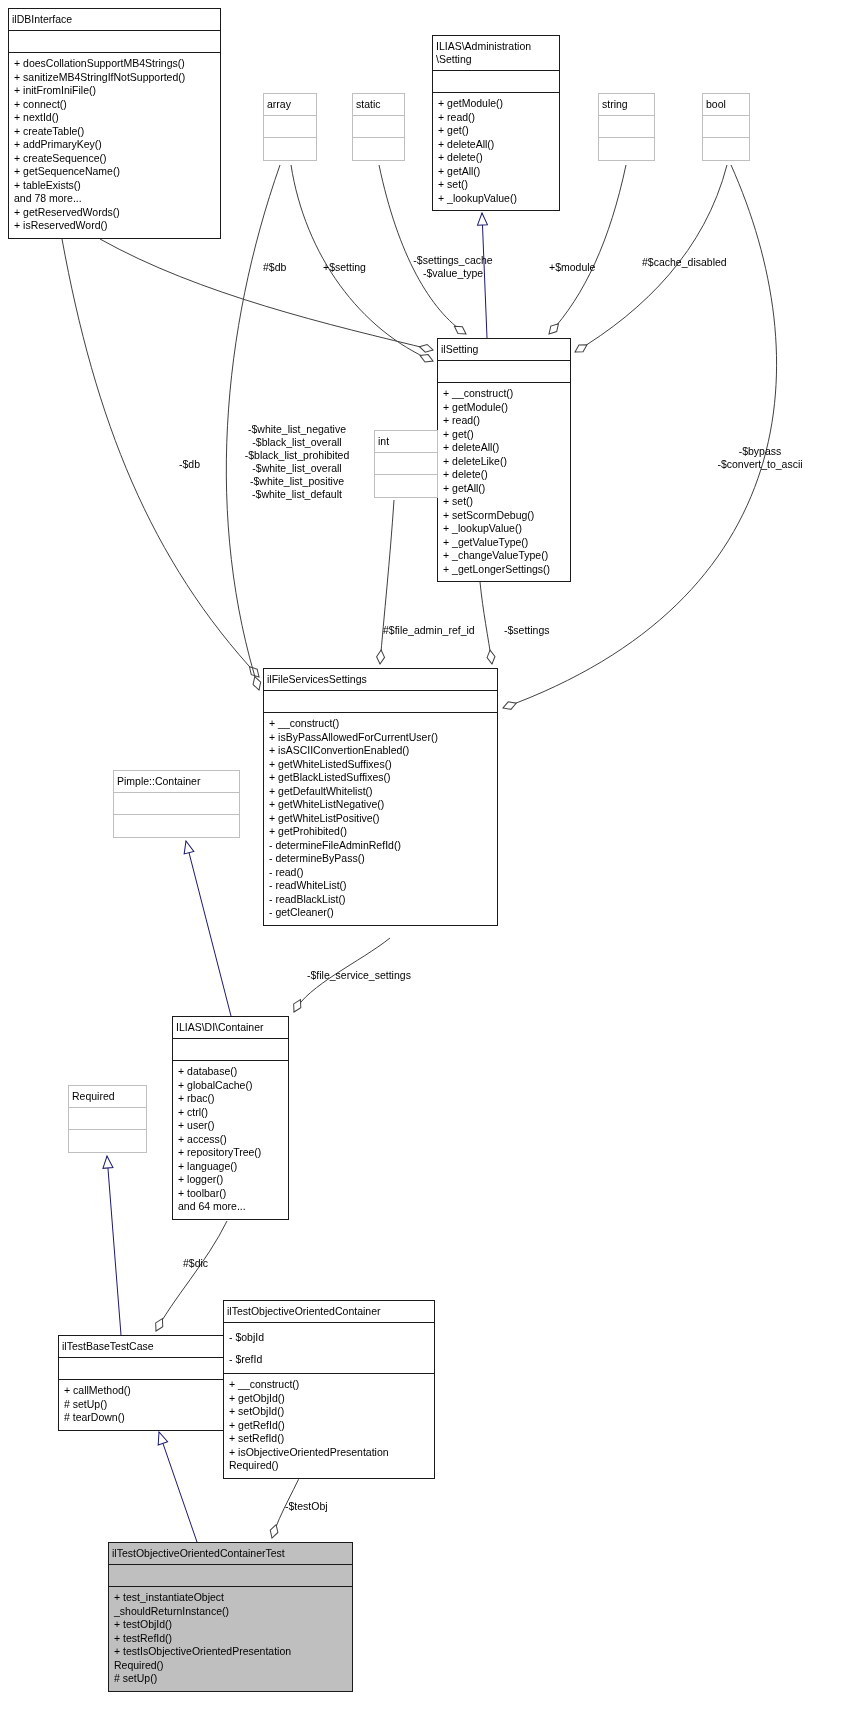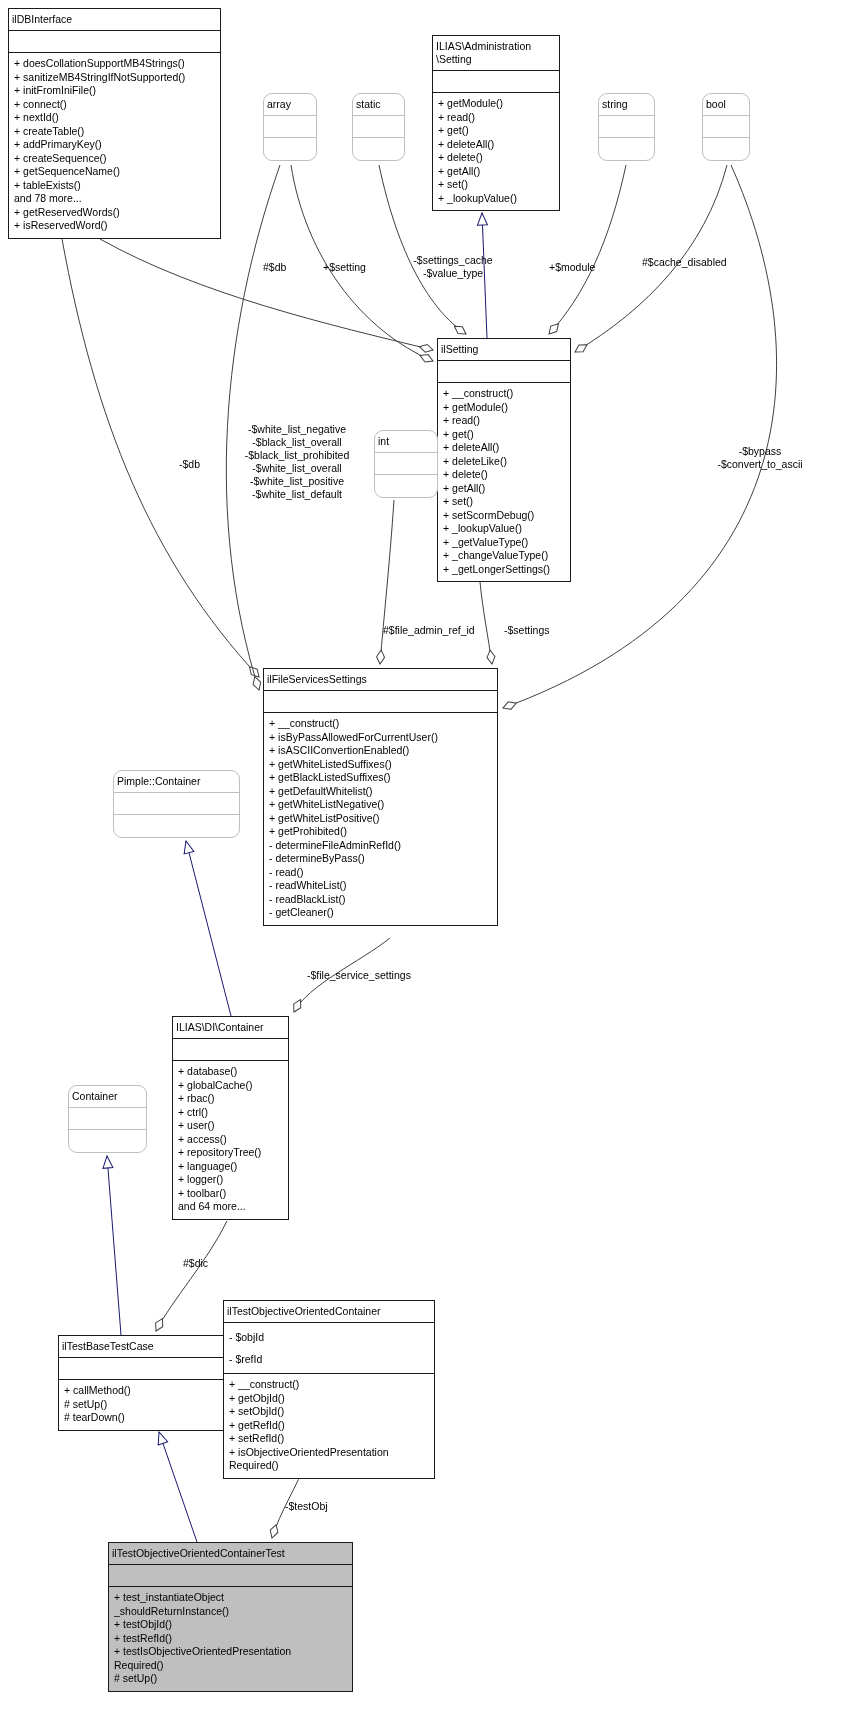--- a/index.html
+++ b/index.html
@@ -6,21 +6,21 @@
   #canvas{position:relative;width:855px;height:1712px;background:#fff;
           font-family:"Liberation Sans",sans-serif;overflow:hidden;}
   #edges{position:absolute;left:0;top:0;z-index:0;pointer-events:none;}
   .cls{position:absolute;z-index:1;background:#fff;border:1px solid #1a1a1a;
        font-size:10.5px;color:#000;box-sizing:border-box;}
   .cls .t{text-align:left;padding:4px 3px;line-height:13px;
           border-bottom:1px solid #1a1a1a;white-space:pre-line;}
   .cls .a{min-height:22px;border-bottom:1px solid #1a1a1a;padding:3px 5px;
           line-height:22px;white-space:pre-line;box-sizing:border-box;}
   .cls .m{padding:4px 5px 5px 5px;line-height:13.5px;white-space:pre-line;}
-  .cls.ext{border-color:#bfbfbf;border-radius:9px;}
+  .cls.ext{border-color:#bfbfbf;}
   .cls.ext .t,.cls.ext .a{border-color:#bfbfbf;}
   .cls.ext .a.noline{border-bottom:none;}
   .cls.hl{background:#bfbfbf;}
   .elabel{position:absolute;z-index:2;font-size:10.5px;line-height:13px;
           white-space:pre-line;color:#000;}
   .ctr{text-align:center;}
 </style>
 </head>
 <body>
 
@@ -173,21 +173,21 @@
 + user()
 + access()
 + repositoryTree()
 + language()
 + logger()
 + toolbar()
 and 64 more...</div>
   </div>
 
   <div class="cls ext" style="left:68px;top:1085px;width:79px;">
-    <div class="t">Container</div>
+    <div class="t">Required</div>
     <div class="a"></div>
     <div class="a noline"></div>
   </div>
 
   <div class="cls" style="left:58px;top:1335px;width:172px;">
     <div class="t">ilTestBaseTestCase</div>
     <div class="a"></div>
     <div class="m">+ callMethod()
 # setUp()
 # tearDown()</div>

